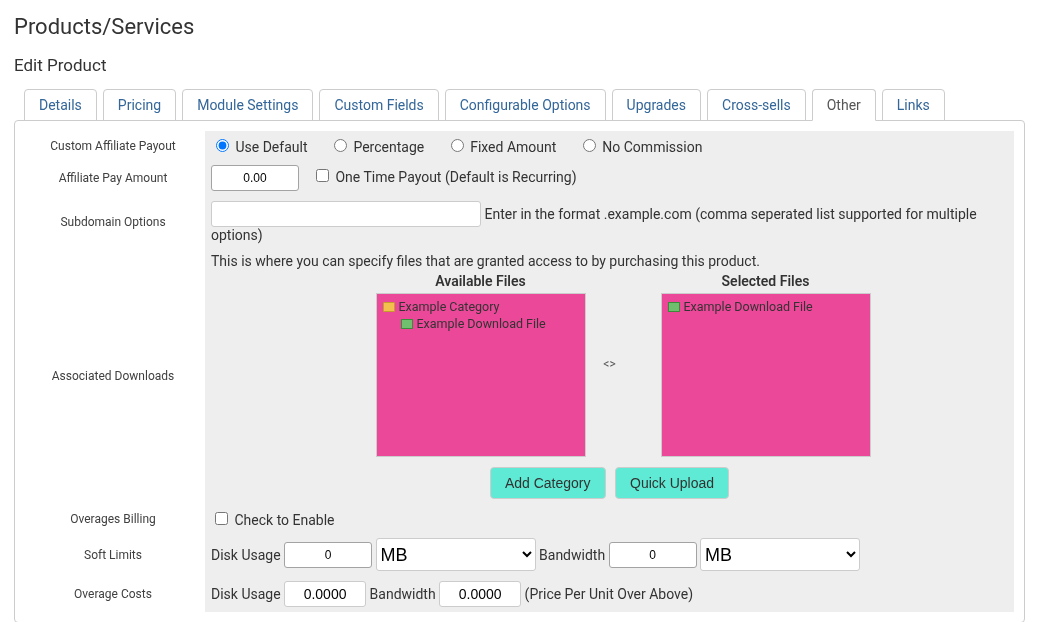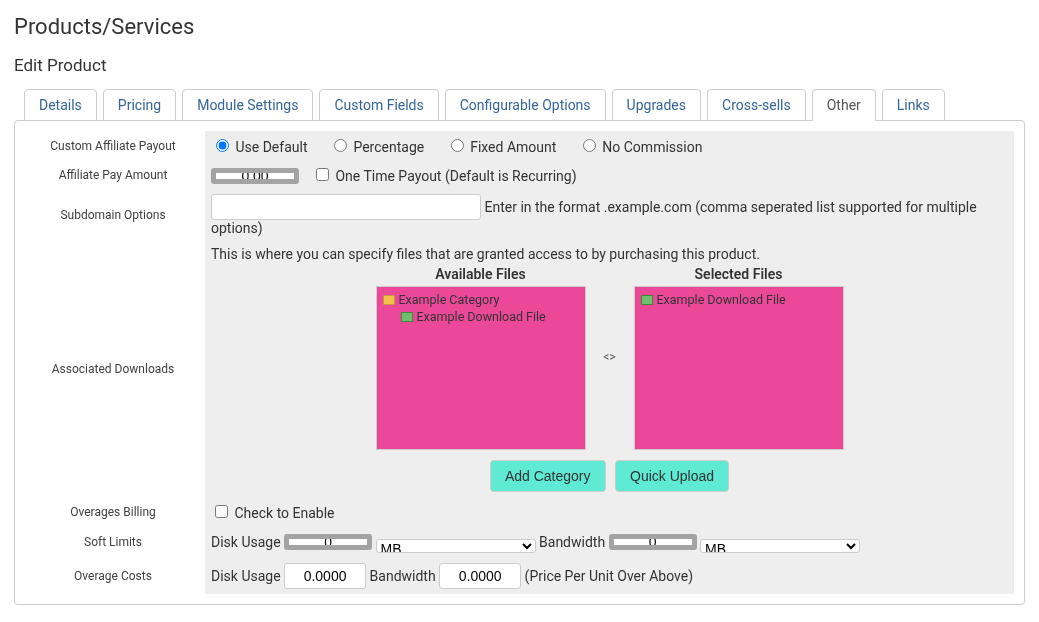--- a/index.html
+++ b/index.html
@@ -69,67 +69,67 @@
     font-size: 12px;
     color: #404040;
     padding-right: 8px !important;
   }
   td.field-cell {
     background: #eee;
     padding: 5px 6px !important;
   }
   input[type=text].small-num {
     width: 88px;
-    height: 16px;
-    text-align: center;
-    border: 5px solid #a3a3a3;
+    height: 26px;
+    text-align: center;
+    border: 1px solid #a3a3a3;
     border-radius: 3px;
-    font-size: 14px;
+    font-size: 12px;
   }
   input[type=text].med-num {
     width: 82px;
     height: 26px;
     text-align: center;
     border: 1px solid #ccc;
     border-radius: 3px;
     font-size: 14px;
   }
   input[type=text].subdomain {
     width: 270px;
     height: 26px;
     border: 1px solid #ccc;
     border-radius: 3px;
     padding: 0 6px;
     font-size: 14px;
   }
   select.unit {
     width: 160px;
-    height: 14px;
+    height: 33px;
     border: 1px solid #ccc;
     border-radius: 3px;
     background: #fff;
-    font-size: 14px;
-    margin-top: 8px;
+    font-size: 18px;
   }
   label.inline { margin-right: 18px; font-size: 14px; }
   .hint { font-size: 14px; color: #333; }
   .downloads-wrap {
     text-align: center;
   }
   .downloads-row {
     display: flex;
     justify-content: center;
     align-items: stretch;
     gap: 12px;
     margin-top: 2px;
   }
   .listpanel {
     width: 210px;
     display: flex;
     flex-direction: column;
+    margin-left: 27px;
   }
   .listpanel .heading {
     text-align: center;
     font-weight: 600;
     font-size: 14px;
     padding: 2px 0 4px 0;
   }
   .listbox {
     border: 1px solid #ccc;
     background: #ec4899;

